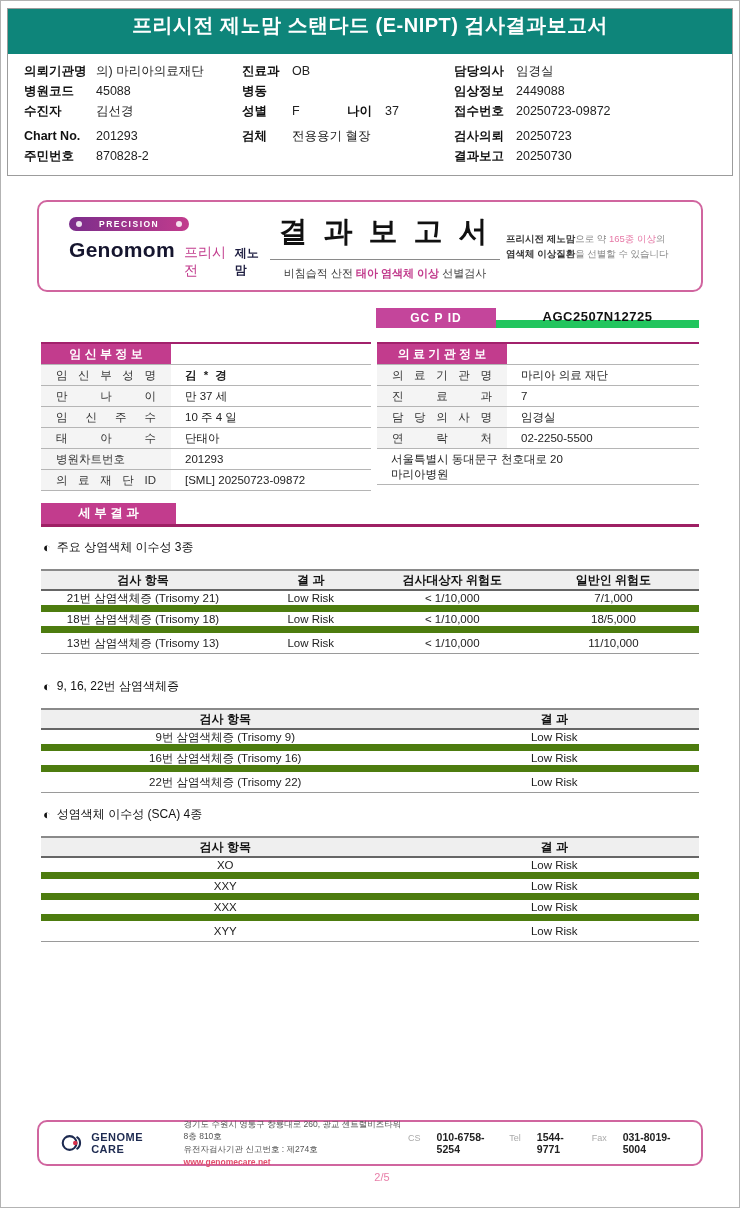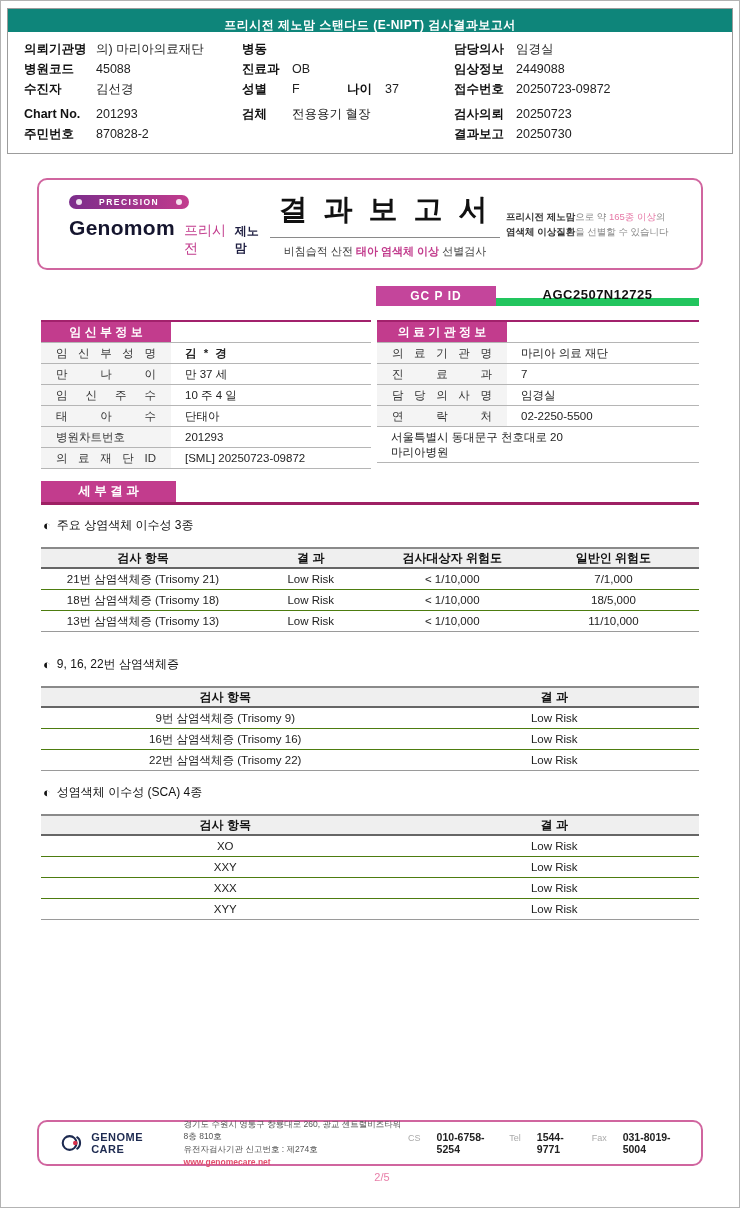--- a/index.html
+++ b/index.html
@@ -5,22 +5,22 @@
   * { margin:0; padding:0; box-sizing:border-box; }
   html,body { width:740px; }
   body {
     width:740px; height:1208px; position:relative; background:#ffffff;
     border:1px solid #b3b3b3; overflow:hidden;
     font-family:"Liberation Sans","DejaVu Sans",sans-serif; color:#222;
   }
   
   .header-block { margin:7px 6px 0 6px; border:1px solid #9c9c9c; background:#fff; }
   .title-bar {
-    height:23px; background:#0E857A; color:#fff; text-align:center;
-    font-size:12px; font-weight:bold; line-height:33px; letter-spacing:0.5px;
+    height:45px; background:#0E857A; color:#fff; text-align:center;
+    font-size:20px; font-weight:bold; line-height:33px; letter-spacing:0.5px;
   }
   .info-grid { display:flex; padding:7px 10px 9px 16px; }
   .info-col1 { width:218px; } .info-col2 { width:212px; } .info-col3 { flex:1; }
   .f-row { display:flex; line-height:20px; font-size:12.5px; }
   .f-row.gap { margin-top:5px; }
   .f-label { font-weight:bold; color:#111; }
   .info-col1 .f-label { width:72px; }
   .info-col2 .f-label { width:50px; }
   .info-col3 .f-label { width:62px; }
   .f-value { color:#222; }
@@ -87,21 +87,21 @@
     font-weight:bold; text-align:center; line-height:21px;
   }
   .caption { margin-left:42px; font-size:12px; color:#111; display:flex; align-items:center; gap:6px; }
   .cap1 { margin-top:12px; } .cap2 { margin-top:24px; } .cap3 { margin-top:13px; }
   .bullet { font-size:13px; color:#111; }
   .rt { margin:13px 40px 0; }
   .rt-header {
     display:flex; background:#efefef; border-top:2px solid #8a8a8a; border-bottom:2px solid #666;
     height:22px; align-items:center; font-size:12px; font-weight:bold; color:#111;
   }
-  .rt-row { display:flex; height:21px; align-items:center; border-bottom:1px solid #4d7c0f; font-size:11.5px; color:#222; }
+  .rt-row { display:flex; height:21px; align-items:center; border-bottom:7px solid #4d7c0f; font-size:11.5px; color:#222; }
   .rt-row:last-child { border-bottom:1.5px solid #9a9a9a; }
   .rt .c { text-align:center; }
   .t4 .c1{width:31%;} .t4 .c2{width:20%;} .t4 .c3{width:23%;} .t4 .c4{width:26%;}
   .t2 .c1{width:56%;} .t2 .c2{width:44%;}
   
   .footer-box {
     position:absolute; left:36px; right:36px; top:1119px; height:46px;
     border:2px solid #D0659F; border-radius:10px; background:#fff;
     display:flex; align-items:center; padding:0 22px;
   }
@@ -138,26 +138,26 @@
         <span class="f-label">Chart No.</span>
         <span class="f-value">201293</span>
       </div>
       <div class="f-row">
         <span class="f-label">주민번호</span>
         <span class="f-value">870828-2</span>
       </div>
     </div>
     <div class="info-col2">
       <div class="f-row">
+        <span class="f-label">진료과</span>
+        <span class="f-value">OB</span>
+      </div>
+      <div class="f-row">
         <span class="f-label">병동</span>
         <span class="f-value"></span>
-      </div>
-      <div class="f-row">
-        <span class="f-label">진료과</span>
-        <span class="f-value">OB</span>
       </div>
       <div class="f-row">
         <span class="f-label">성별</span>
         <span class="f-value f-value-sex">F</span>
         <span class="f-label2">나이</span>
         <span class="f-value">37</span>
       </div>
       <div class="f-row gap">
         <span class="f-label">검체</span>
         <span class="f-value">전용용기 혈장</span>

